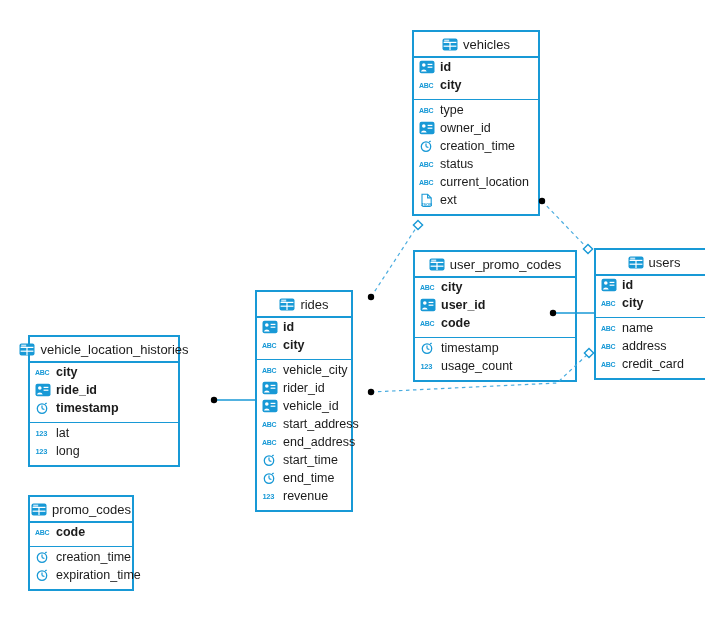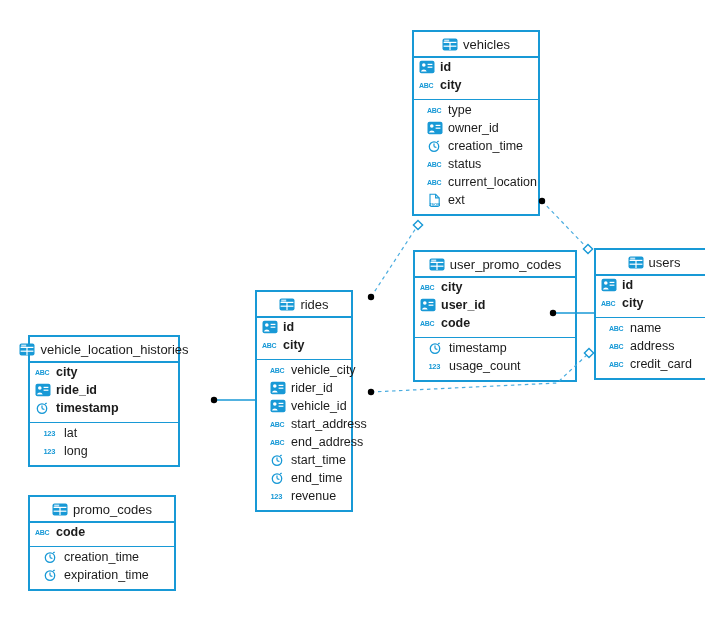--- a/index.html
+++ b/index.html
@@ -24,21 +24,21 @@
   .tbl-header{
     height:24px;
     border-bottom:2px solid var(--accent);
     display:flex;align-items:center;justify-content:center;
     gap:5px;padding:0 20px;
     font-size:13px;color:#1c1c1c;white-space:nowrap;
   }
   .sec-keys{padding:2px 0 3px;}
   .sec-keys .row{font-weight:bold;}
   .sec-divider{border-top:1px solid var(--accent);height:0;}
-  .sec-fields{padding:3px 8px;}
+  .sec-fields{padding:3px 0;}
   .row{
     height:18px;display:flex;gap:5px;
     padding:0 4px 0 5px;font-size:12.5px;color:var(--text);
     white-space:nowrap;
   }
   .icn{flex:0 0 auto;display:block;}
   #rel-layer{
     position:absolute;left:0;top:0;z-index:10;
     pointer-events:none;
   }
@@ -387,21 +387,21 @@
           <span>lat</span>
         </div>
         <div class="row">
           <svg class="icn" width="16" height="14" viewBox="0 0 16 14">
     <text x="0.5" y="10" font-family="Liberation Sans, sans-serif" font-size="7.5" font-weight="600" fill="#1899d6" letter-spacing="-0.3">123</text>
           </svg>
           <span>long</span>
         </div>
       </div>
     </div>
-    <div class="tbl" style="left: 28px; top: 495px; width: 148px;">
+    <div class="tbl" style="left: 28px; top: 495px; width: 106px;">
       <div class="tbl-header">
         <svg class="icn" width="16" height="13" viewBox="0 0 16 13">
     <rect x="0.5" y="0.5" width="15" height="12" rx="2" fill="#1899d6"></rect>
     <line x1="1.6" y1="4.4" x2="14.4" y2="4.4" stroke="#fff" stroke-width="1.2"></line>
     <line x1="1.6" y1="8.2" x2="14.4" y2="8.2" stroke="#fff" stroke-width="1.2"></line>
     <line x1="8" y1="4.4" x2="8" y2="12" stroke="#fff" stroke-width="1.2"></line>
     <rect x="2.2" y="1.6" width="5" height="2" fill="#bfe2f4"></rect>
         </svg>
         <span>promo_codes</span>
       </div>

